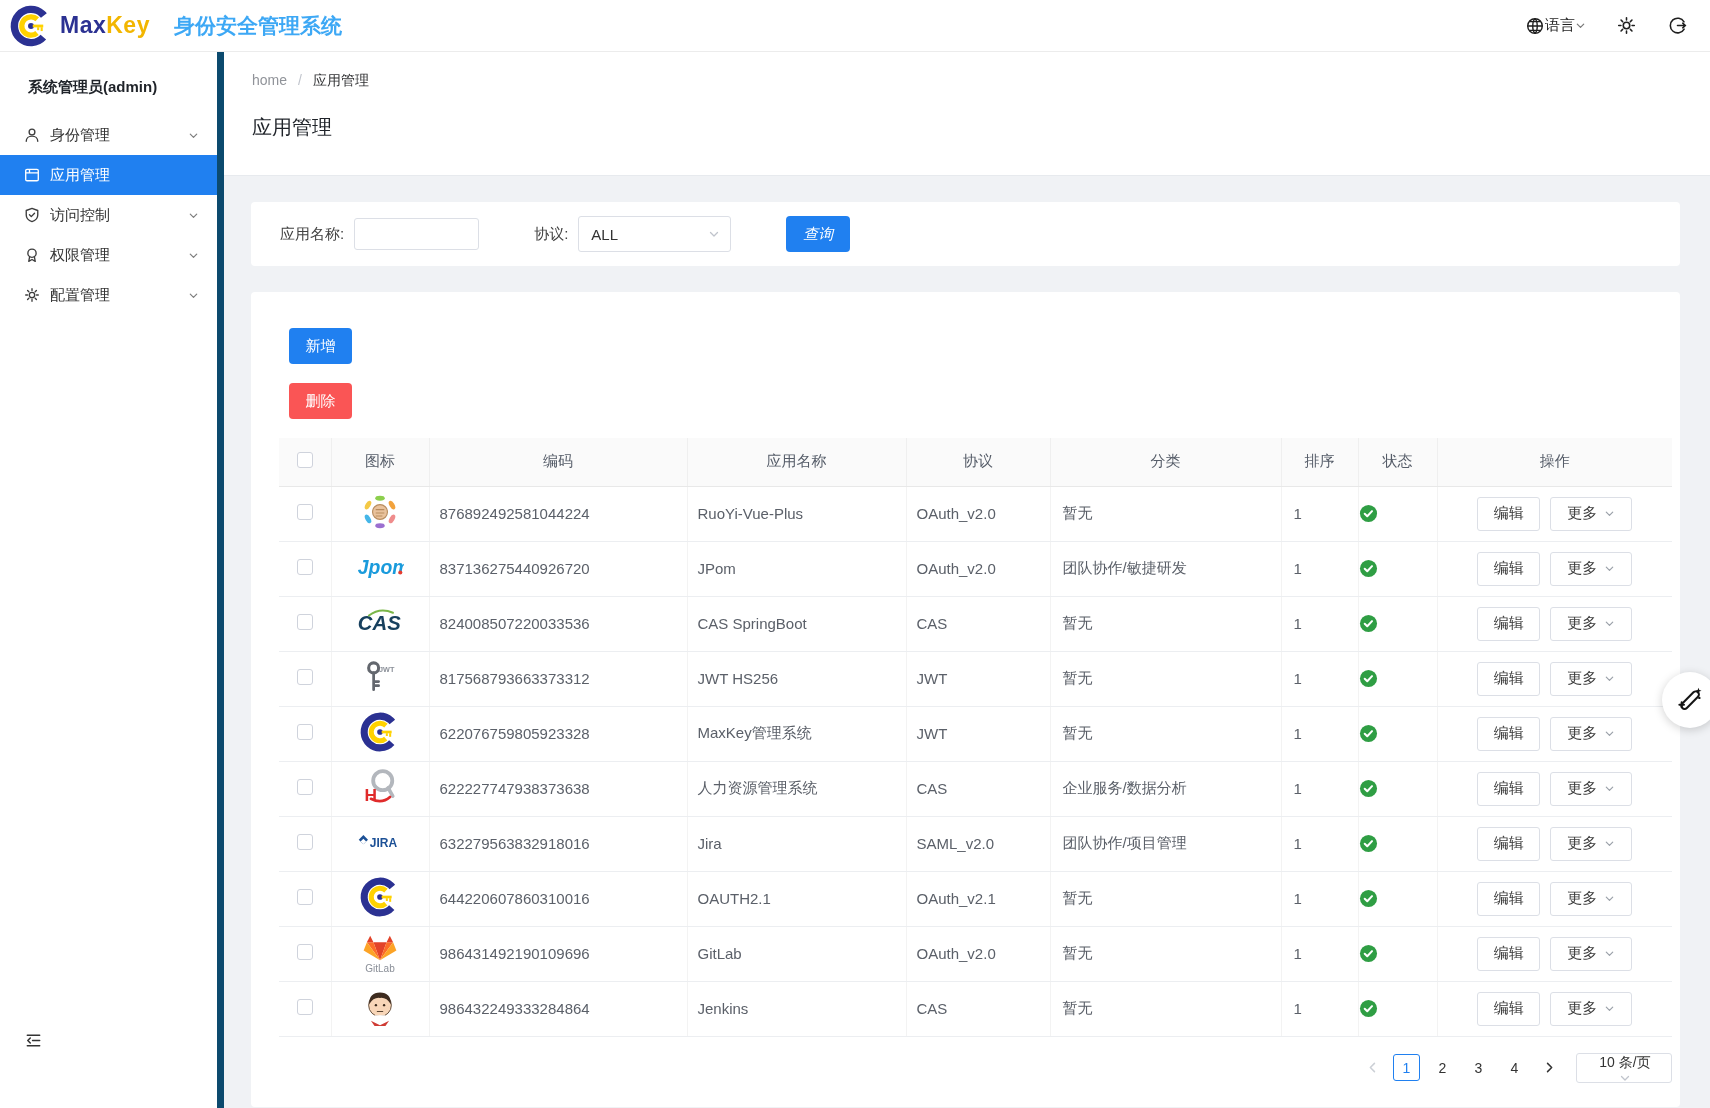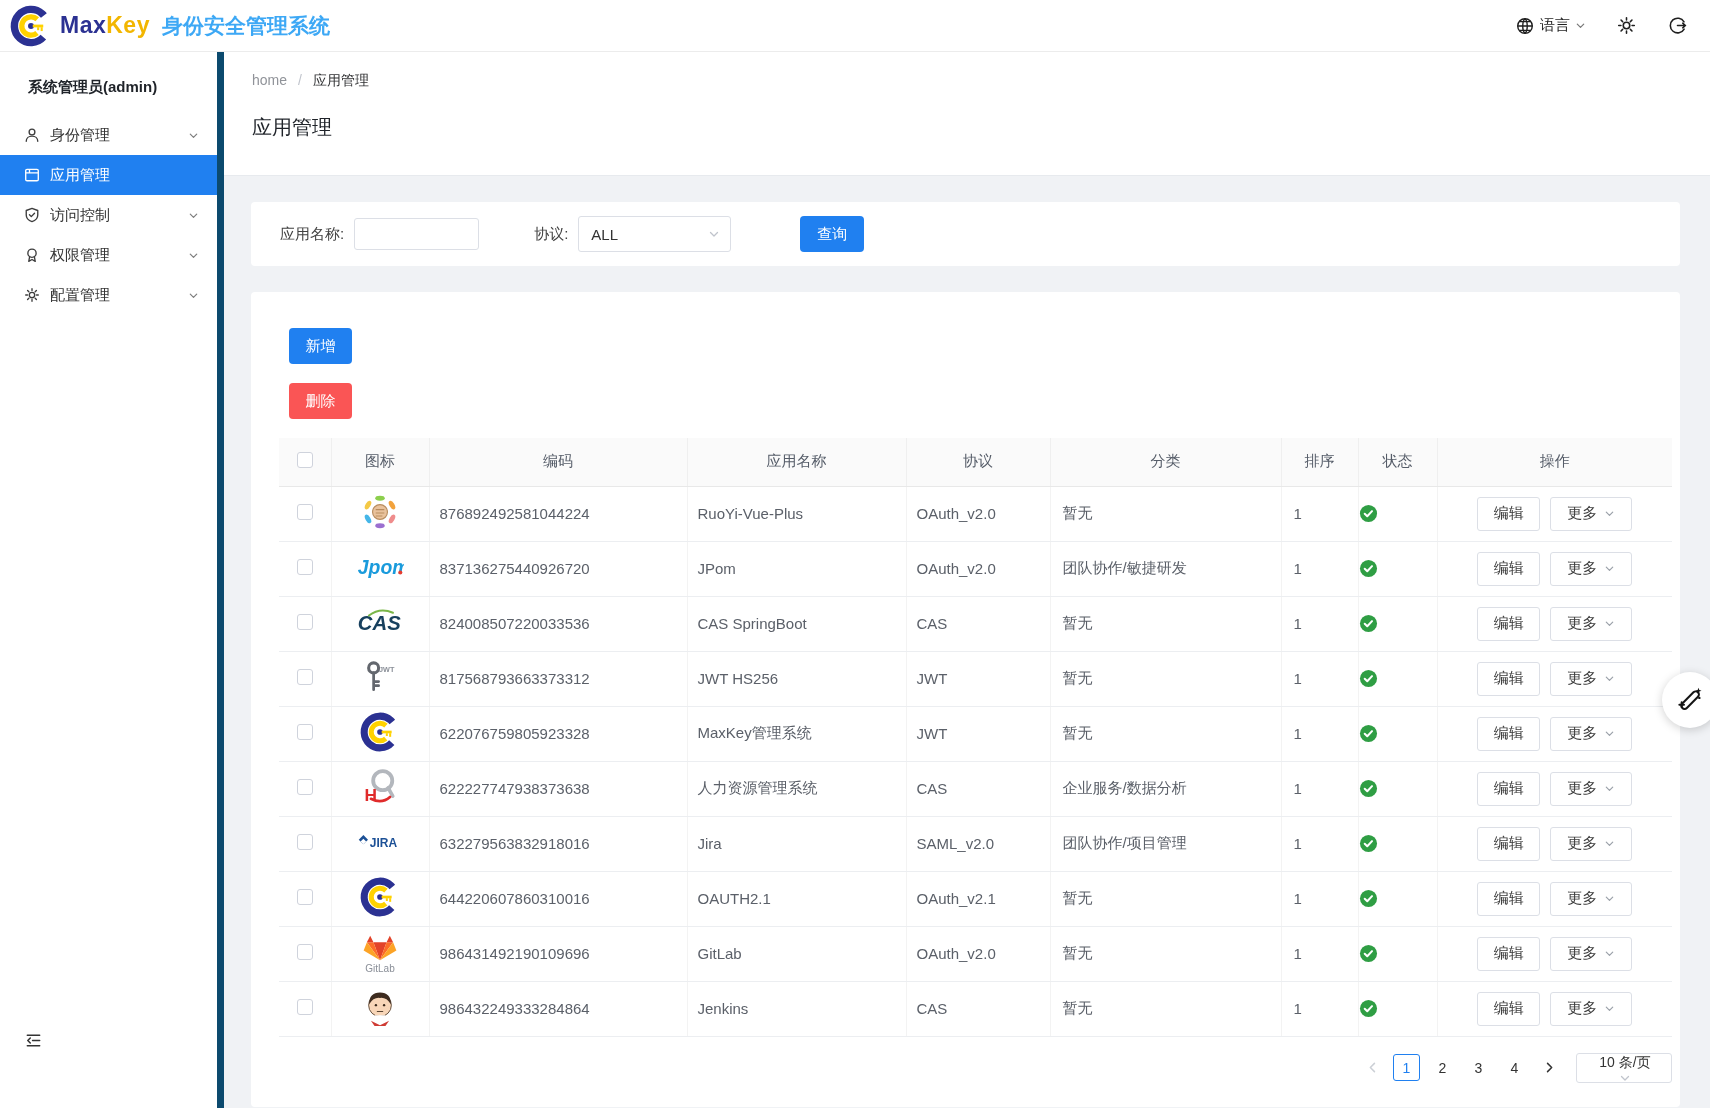--- a/index.html
+++ b/index.html
@@ -3,23 +3,23 @@
 <meta charset="utf-8">
 <style>
   * { box-sizing: border-box; margin: 0; padding: 0; }
   html,body { width:1710px; height:1108px; overflow:hidden; font-family:"Liberation Sans","DejaVu Sans",sans-serif; background:#f0f2f5; color:#333; }
   svg { display:block; }
 
   
   .app-header { position:absolute; left:0; top:0; width:1710px; height:52px; background:#fff; border-bottom:1px solid #ececec; display:flex; align-items:center; justify-content:space-between; padding:0 22px 0 10px; z-index:5; }
   .brand { display:flex; align-items:center; gap:8px; }
   .brand-title { font-size:23px; font-weight:800; letter-spacing:.5px; }
-  .brand-sub { font-size:21px; font-weight:700; margin-left:4px; }
+  .brand-sub { font-size:21px; font-weight:700; margin-left:16px; }
   .header-right { display:flex; align-items:center; gap:30px; color:#1f1f1f; }
-  .lang-box { display:flex; align-items:center; gap:5px; cursor:pointer; font-size:15px; }
+  .lang-box { display:flex; align-items:center; cursor:pointer; font-size:15px; }
   .hdr-icon { color:#1f1f1f; }
 
   
   .sidebar { position:absolute; left:0; top:52px; width:224px; height:1056px; background:#fff; border-right:7px solid #0c4a6e; }
   .sidebar-user { font-size:15px; font-weight:700; color:#1f2329; padding:26px 0 18px 28px; }
   .menu-item { height:40px; display:flex; align-items:center; padding-left:23px; cursor:pointer; color:#333; font-size:15px; position:relative; }
   .menu-item .mi-icon { width:18px; height:18px; margin-right:9px; color:#3d3d3d; display:flex; align-items:center; }
   .menu-item .mi-chevron { position:absolute; right:18px; color:#7d7d7d; }
   .menu-item.active { background:#2080f0; color:#fff; }
   .menu-item.active .mi-icon { color:#fff; }
@@ -36,21 +36,21 @@
   .card { background:#fff; border-radius:4px; }
   .filter-card { height:64px; display:flex; align-items:center; padding-left:29px; }
   .f-label { font-size:15px; color:#414141; margin-right:10px; }
   .text-input { width:125px; height:32px; border:1px solid #dcdfe6; border-radius:3px; background:#fff; }
   .select-box { width:153px; height:36px; border:1px solid #dcdfe6; border-radius:3px; background:#fff; display:flex; align-items:center; justify-content:space-between; padding:0 10px 0 12px; font-size:15px; color:#333; cursor:pointer; }
   .select-box .sel-chevron { color:#c0c4cc; }
   .gap1 { width:55px; }
   .btn { border:none; border-radius:4px; font-size:15px; cursor:pointer; font-family:inherit; }
   .btn-primary { background:#2080f0; color:#fff; width:64px; height:36px; }
   .btn-danger { background:#fa5555; color:#fff; width:63px; height:36px; }
-  .query-btn { margin-left:69px; }
+  .query-btn { margin-left:55px;font-style:italic; }
 
   .table-card { margin-top:26px; padding:36px 28px 24px 28px; }
   .toolbar { display:flex; gap:19px; margin-left:10px;flex-direction:column; }
   .toolbar .btn { width:63px; height:36px; }
 
   table { border-collapse:collapse; table-layout:fixed; width:1393px; margin-top:19px; font-size:15px; }
   th { height:48px; background:#fafafa; font-weight:500; color:#555c68; text-align:center; border-bottom:1px solid #e8e8e8; border-right:1px solid #efefef; }
   th:last-child { border-right:none; }
   td { height:55px; border-bottom:1px solid #eceef1; border-right:1px solid #f3f3f3; color:#5b6069; }
   td:last-child { border-right:none; }

